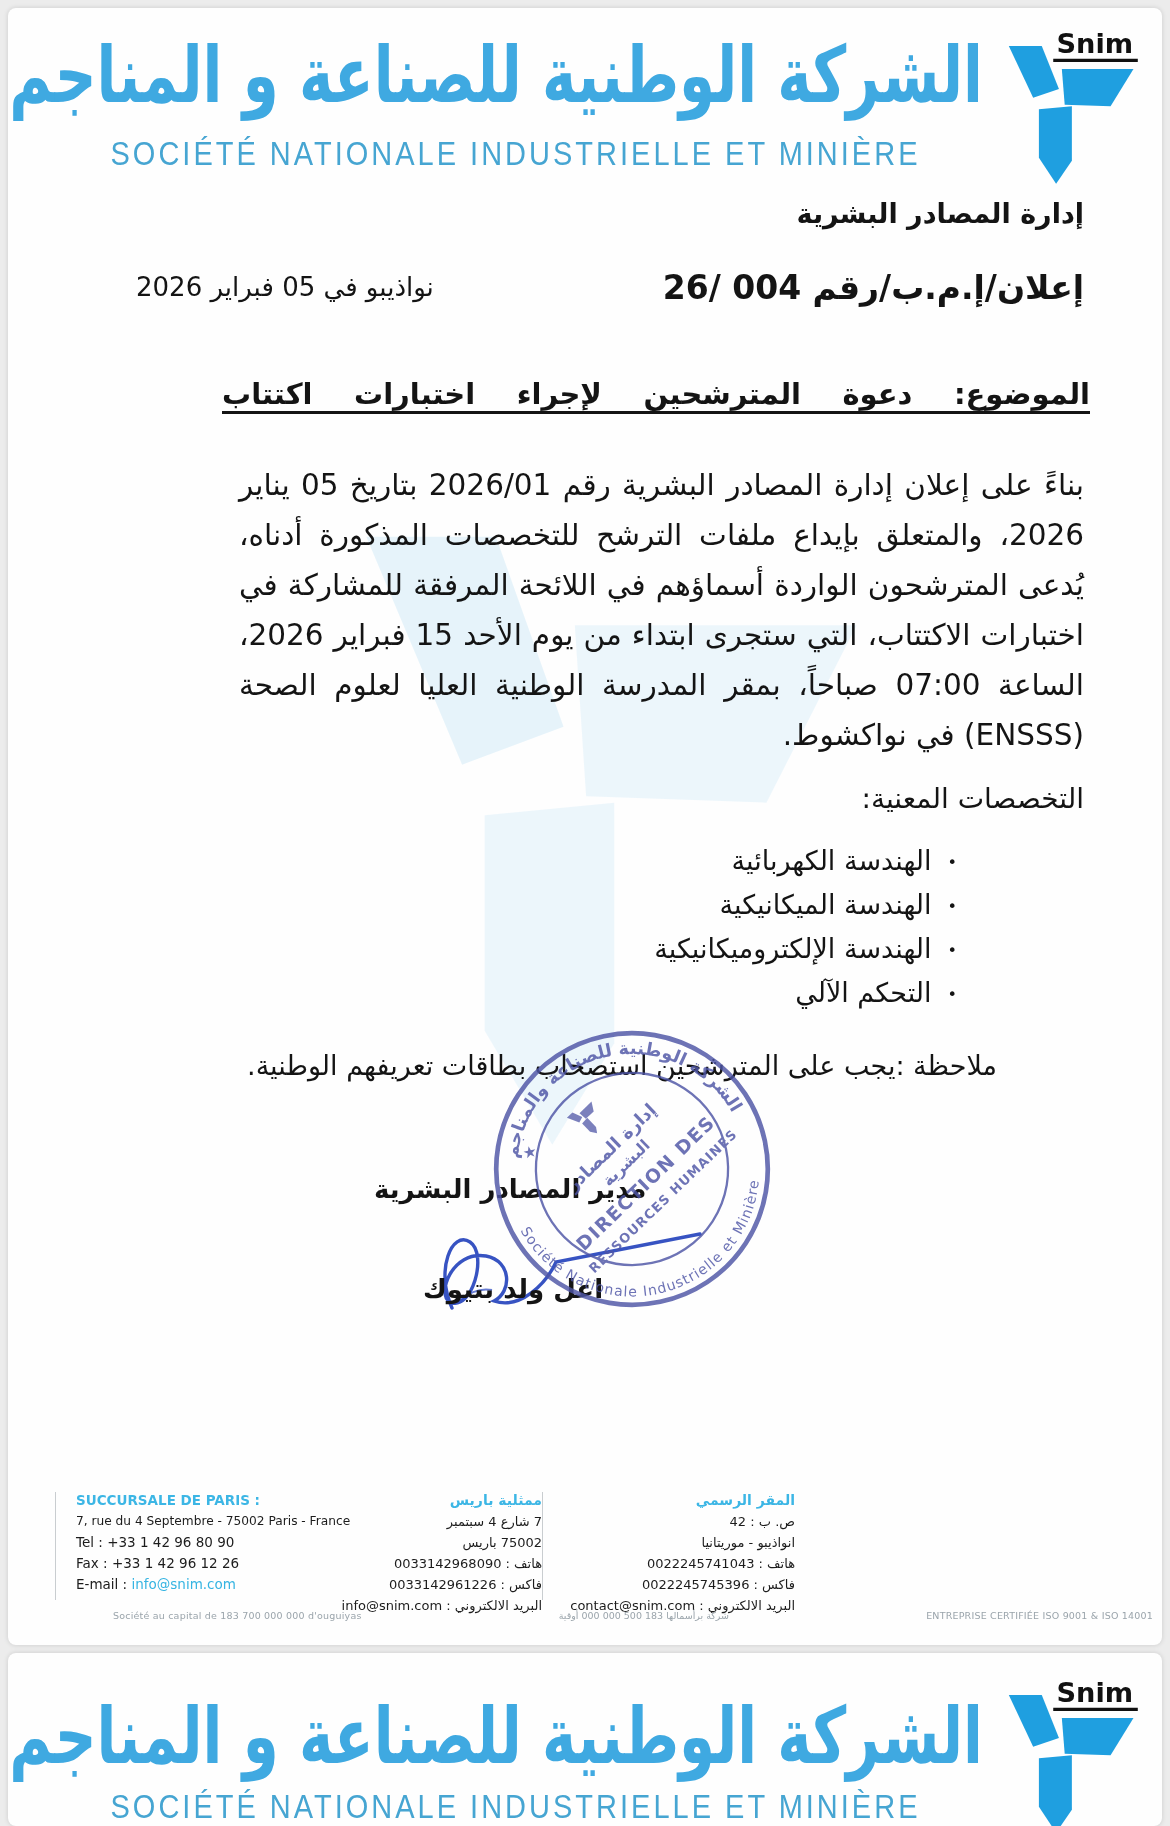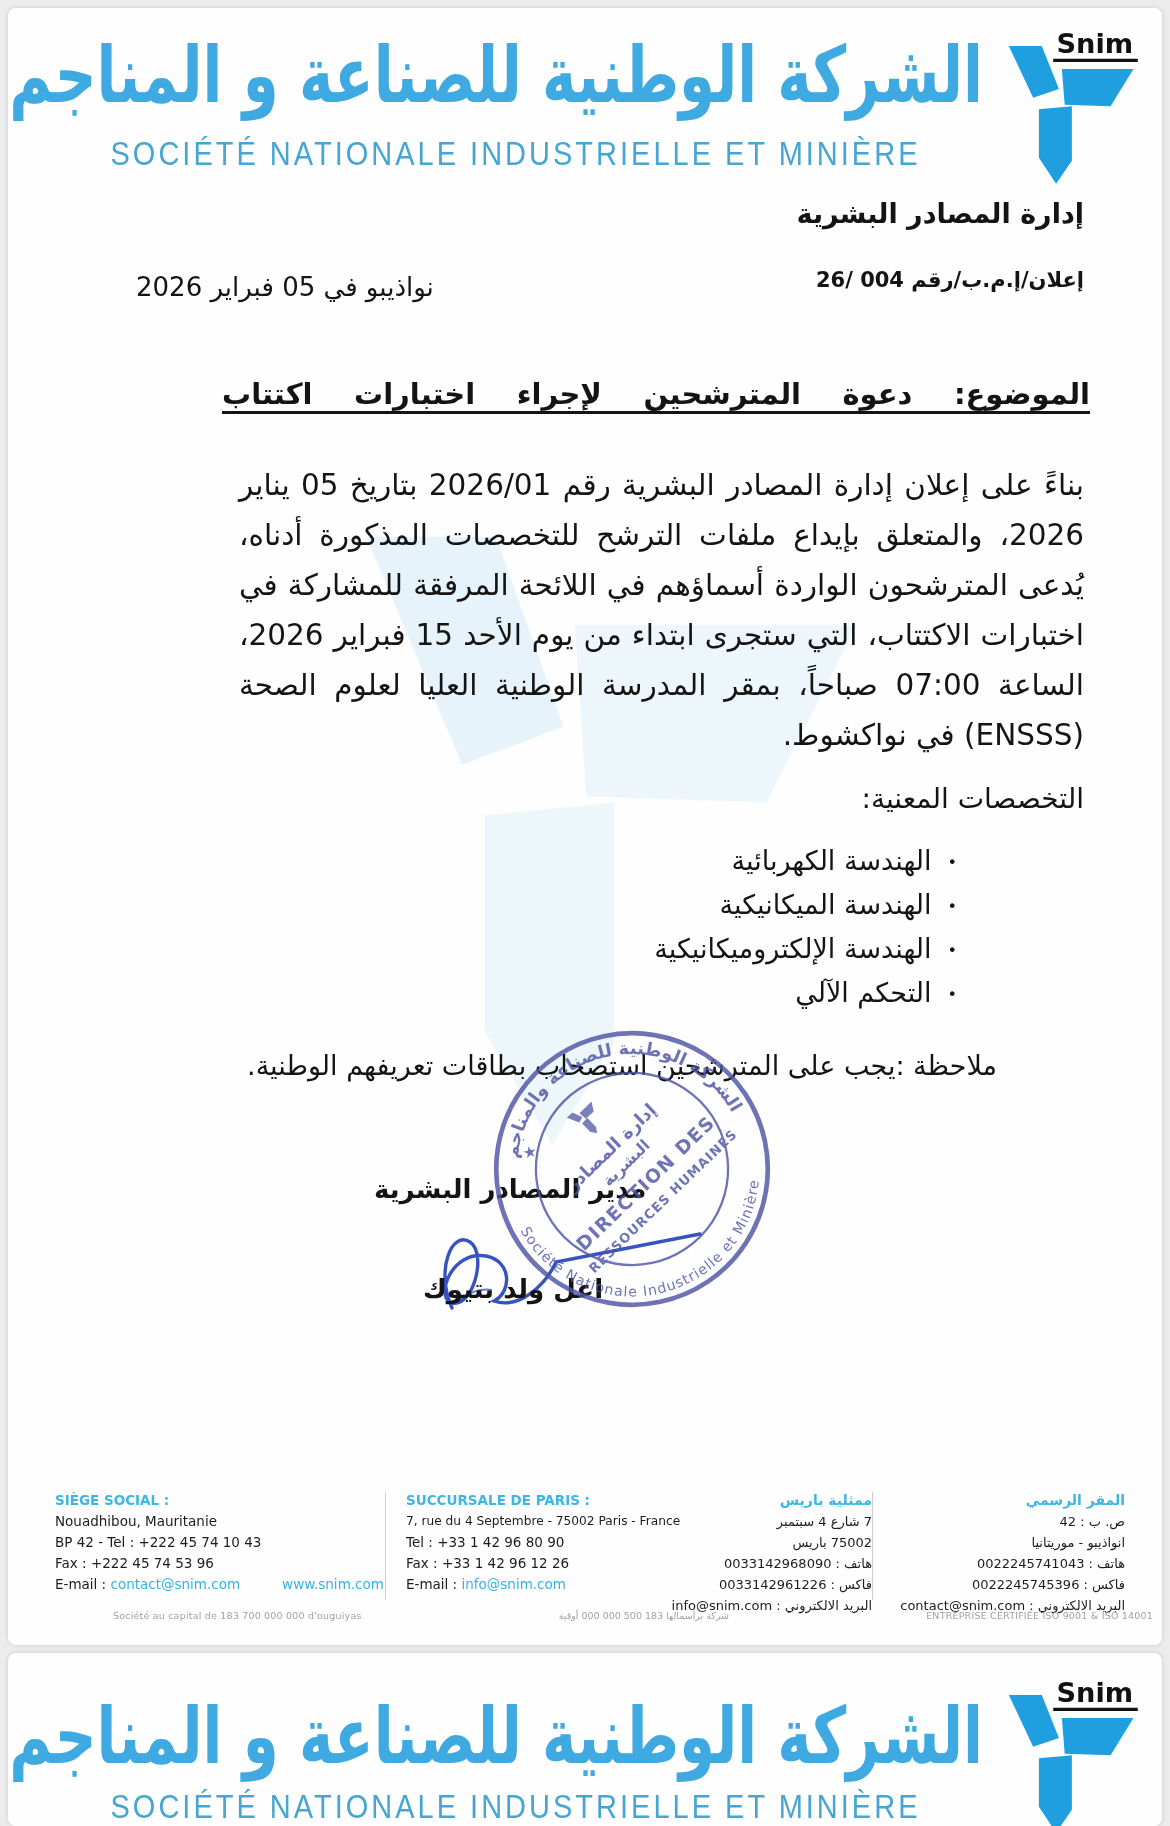--- a/index.html
+++ b/index.html
@@ -35,21 +35,21 @@
   }
   #page1 .hdr-fr{top:128px;}
   #page2 .hdr-fr{top:136px;}
   .logo-box{position:absolute;left:982px;width:158px;height:172px;}
   #page1 .logo-box{top:18px;}
   #page2 .logo-box{top:22px;}
   .logo-box svg{width:100%;height:100%;}
 
   
   .dept{position:absolute;right:78px;top:190px;font-size:27px;font-weight:bold;direction:rtl;}
-  .refline{position:absolute;right:78px;top:260px;font-size:21px;font-weight:bold;direction:rtl;}
+  .refline{position:absolute;right:78px;top:260px;font-size:33px;font-weight:bold;direction:rtl;}
   .dateline{position:absolute;left:128px;top:264px;font-size:26px;direction:rtl;white-space:nowrap;}
 
   
   .subject{position:absolute;right:72px;top:366px;width:868px;direction:rtl;
     font-size:29px;font-weight:bold;line-height:40px;margin-left:22px;}
   .subject .l1{text-align:justify;text-align-last:justify;}
   .subject .l1 span, .subject .l2 span{
     text-decoration:underline;text-decoration-thickness:2.5px;text-underline-offset:7px;}
   .subject .l2{text-align:left;}
 
@@ -167,30 +167,20 @@
         <polygon points="34,58 57,56 57,94 46,110 34,92"></polygon>
       </g>
       <text x="135" y="112" text-anchor="middle" font-size="17" font-weight="bold" direction="rtl">إدارة المصادر</text>
       <text x="135" y="132" text-anchor="middle" font-size="15" font-weight="bold" direction="rtl">البشرية</text>
       <text x="135" y="160" text-anchor="middle" font-size="18" font-weight="bold" letter-spacing="1.5">DIRECTION DES</text>
       <text x="135" y="182" text-anchor="middle" font-size="12.5" font-weight="bold" letter-spacing="1">RESSOURCES HUMAINES</text>
     </g>
   </svg>
 
   <div class="footer">
-    <div class="fcol c1">
-      <div class="ftitle">SIÈGE SOCIAL :</div>
-      <div>Nouadhibou, Mauritanie</div>
-      <div>BP 42 - Tel : +222 45 74 10 43</div>
-      <div>Fax : +222 45 74 53 96</div>
-      <div class="emrow">
-        <span><span>E-mail : </span><a class="blue" style="text-decoration:none">contact@snim.com</a></span>
-        <a class="blue" style="text-decoration:none">www.snim.com</a>
-      </div>
-    </div>
     <div class="fdiv"></div>
     <div class="fcol c2">
       <div class="ftitle">SUCCURSALE DE PARIS :</div>
       <div class="addr">7, rue du 4 Septembre - 75002 Paris - France</div>
       <div>Tel : +33 1 42 96 80 90</div>
       <div>Fax : +33 1 42 96 12 26</div>
       <div><span>E-mail : </span><a class="blue" style="text-decoration:none">info@snim.com</a></div>
     </div>
     <div class="fcol ar c3">
       <div class="ftitle">ممثلية باريس</div>

